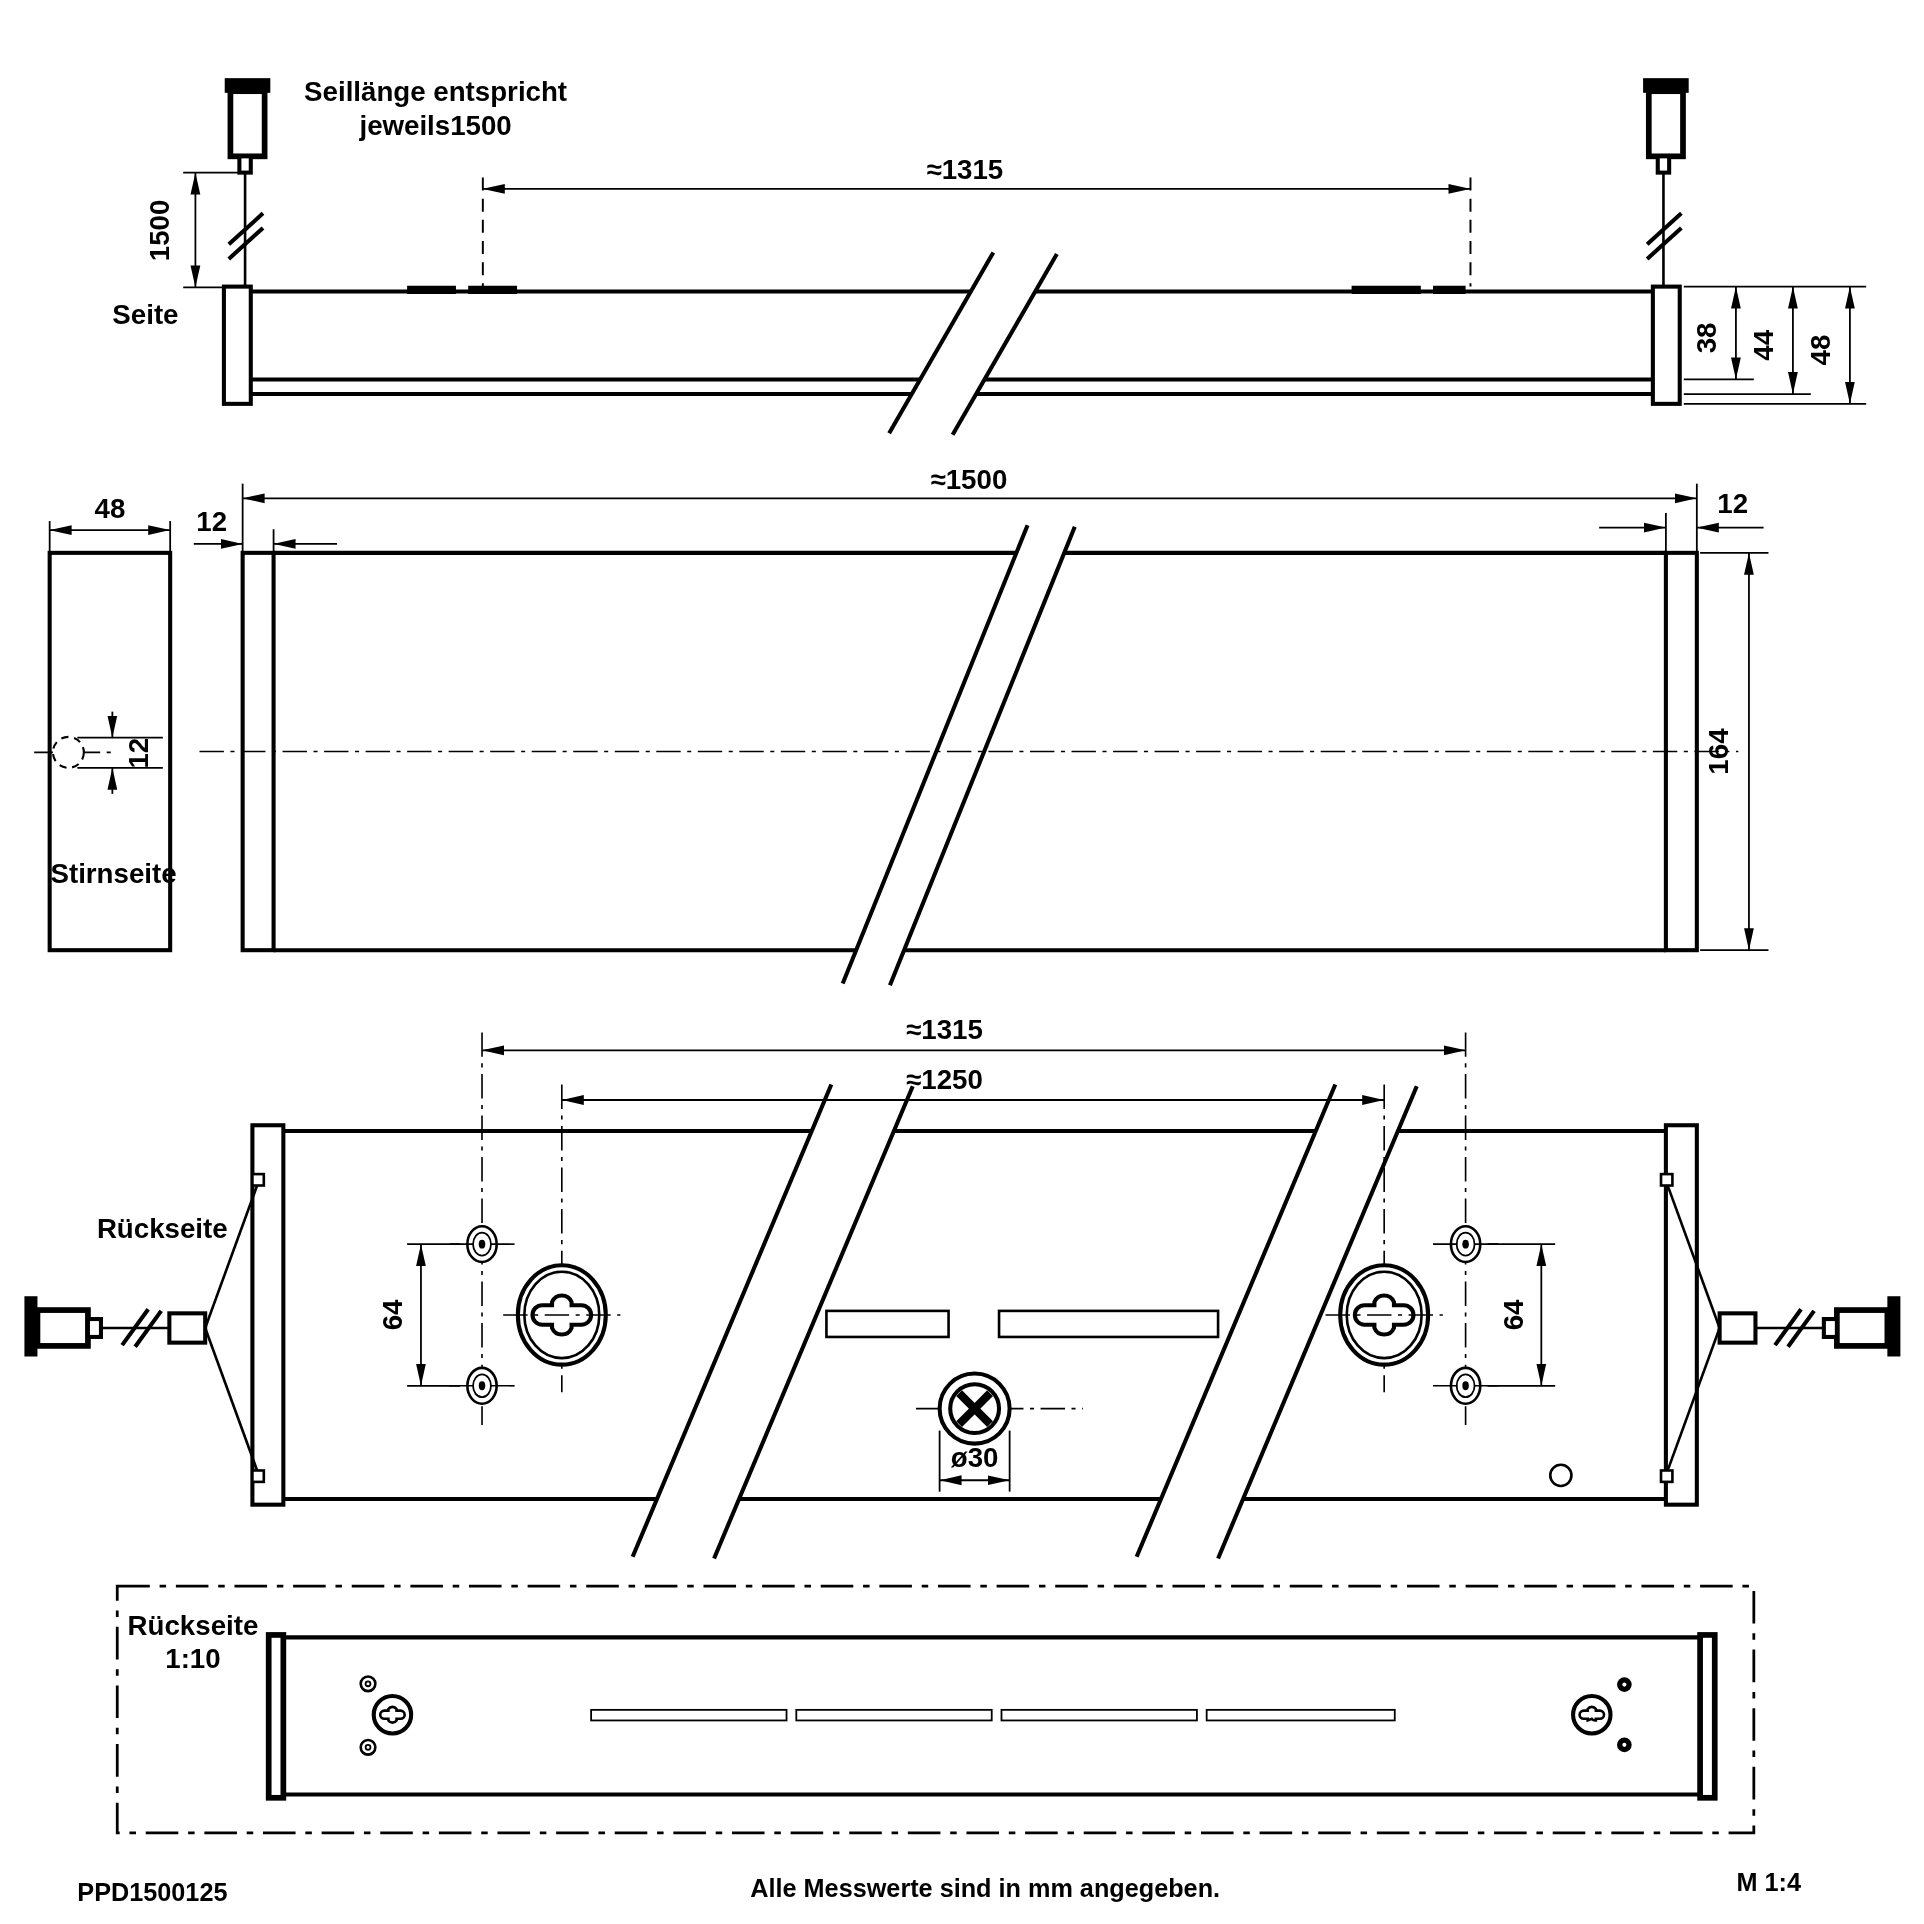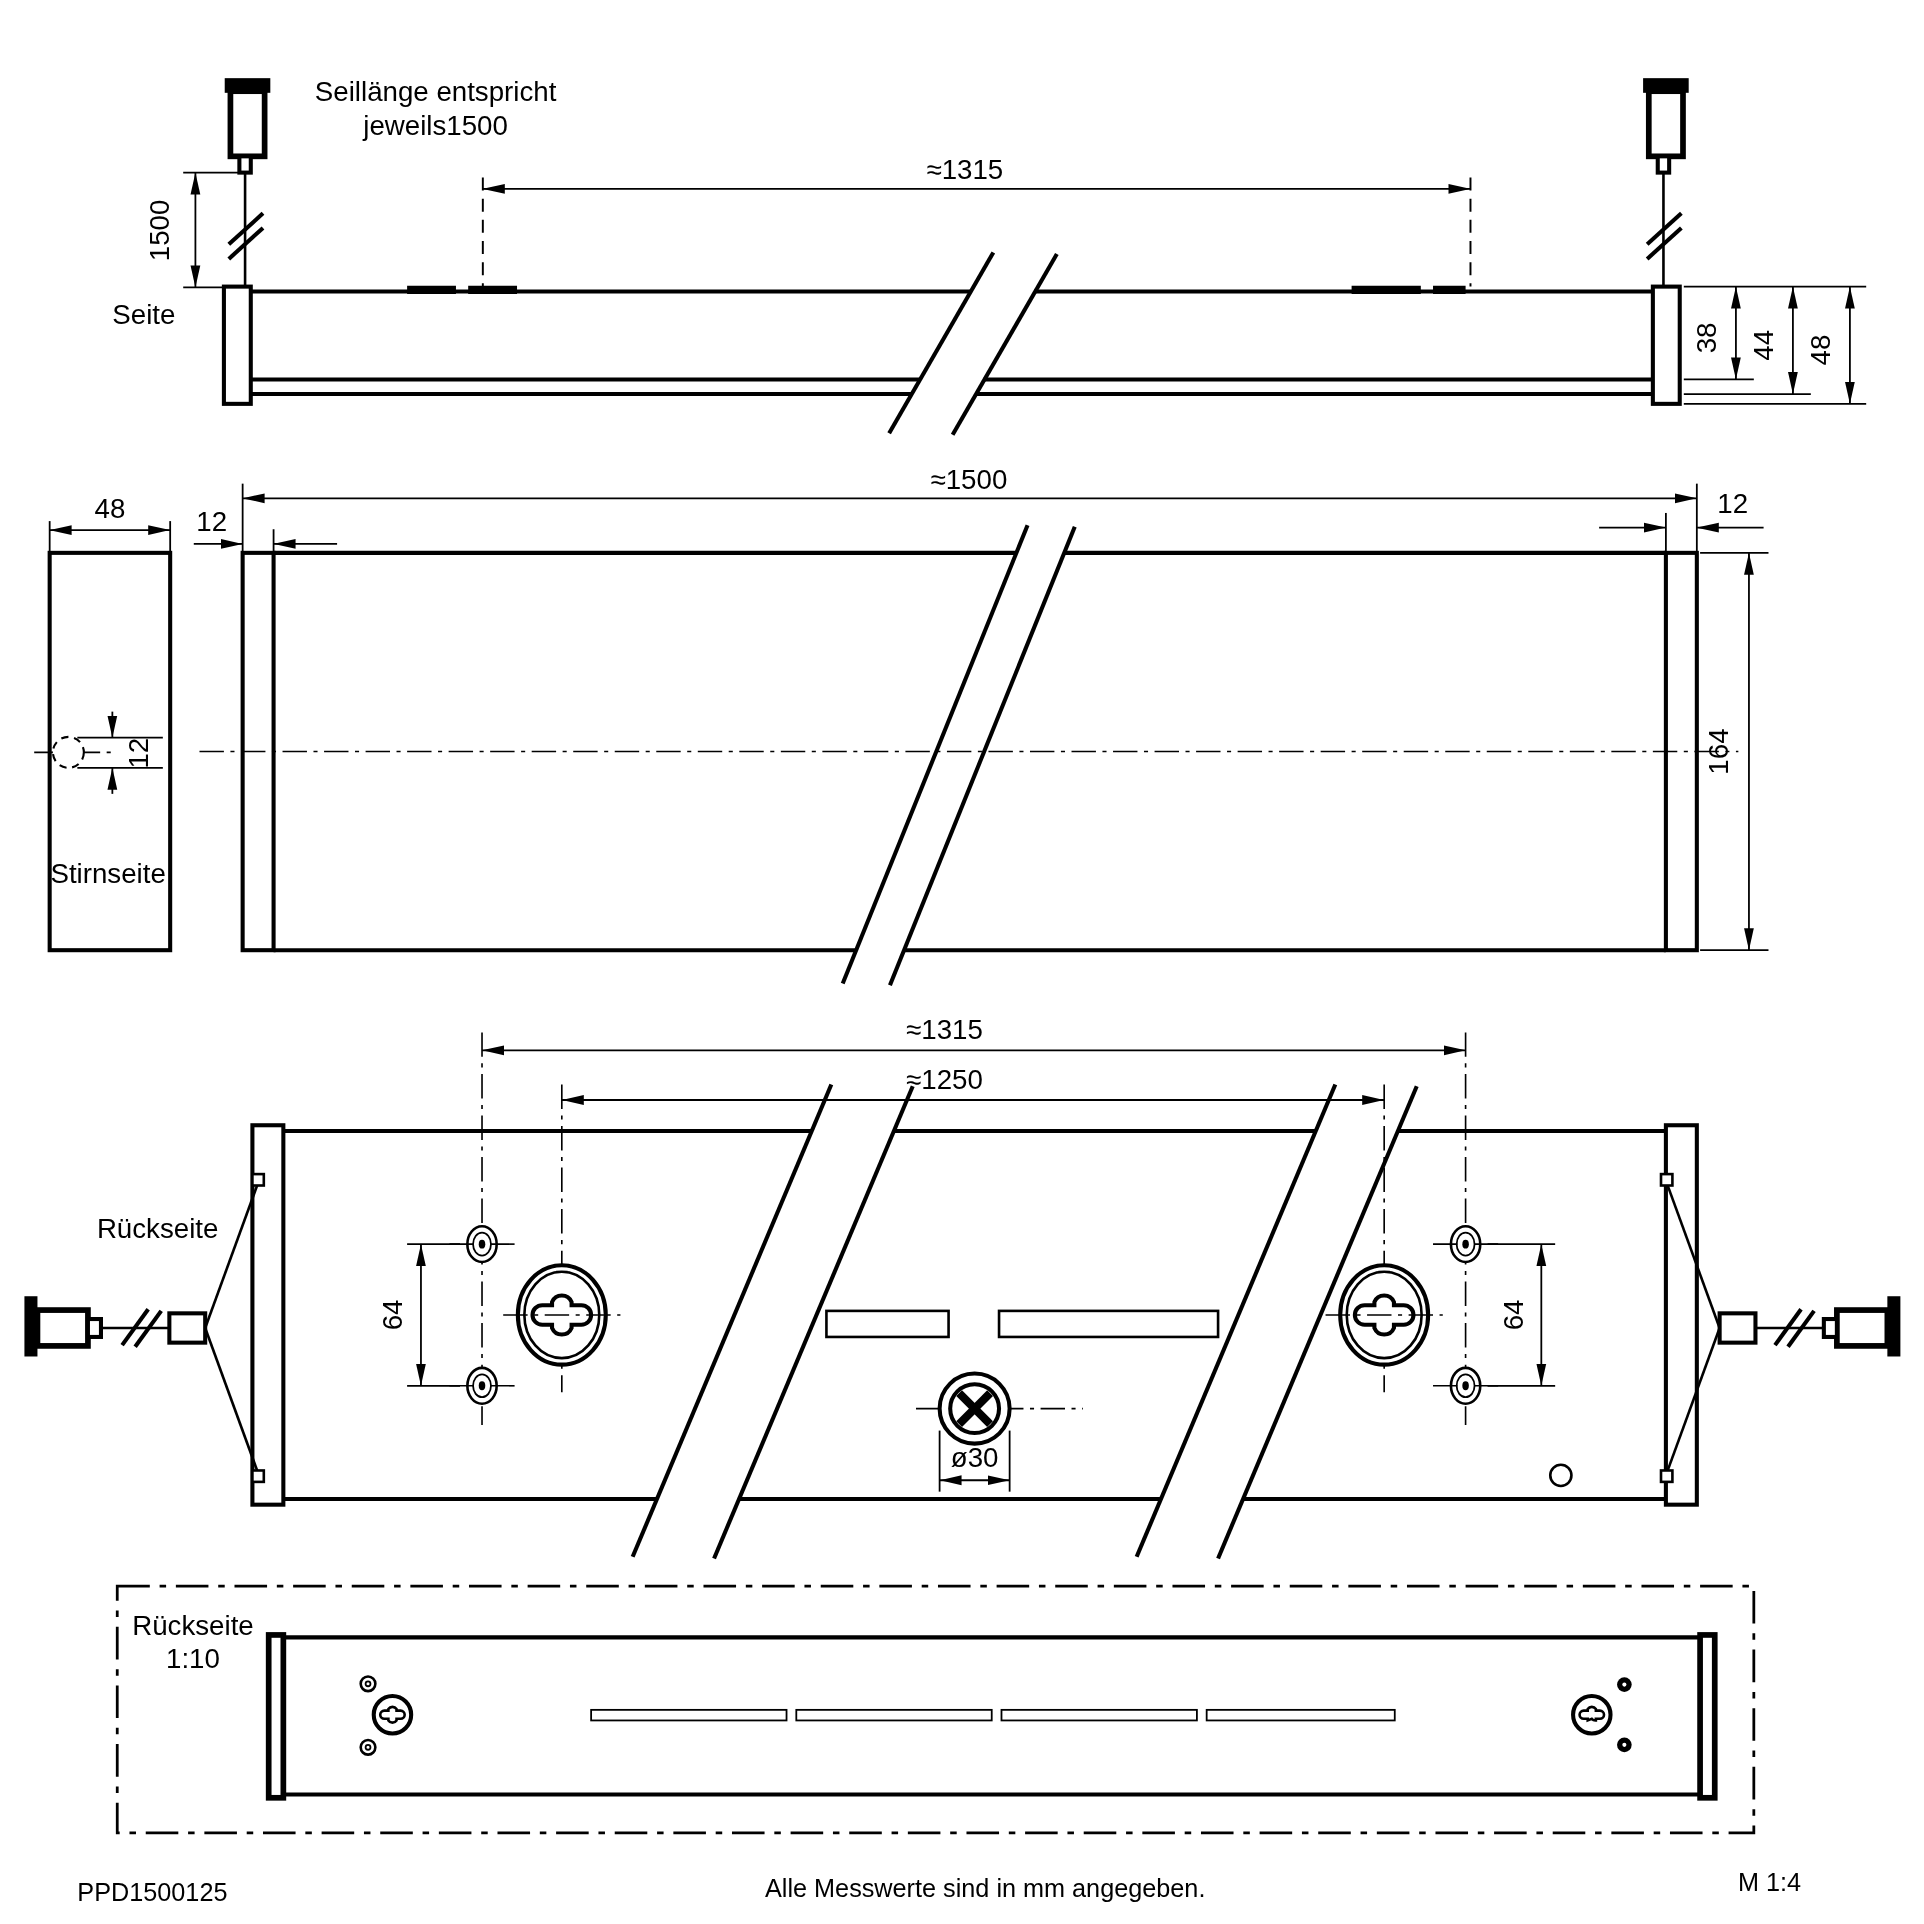--- a/index.html
+++ b/index.html
@@ -1,16 +1,16 @@
 <!DOCTYPE html>
 <html style="font-size:13px"><head>
 <meta charset="utf-8">
 <style>
   html,body{margin:0;padding:0;background:#fff;}
-  .canvas{position:relative;width:1924px;height:1924px;background:#ffffff;overflow:hidden;}
+  .canvas{position:relative;width:1924px;height:1924px;background:#ffffff;overflow:hidden;font-weight:bold;}
   svg{position:absolute;left:0;top:0;}
   .thick{stroke:#000;stroke-width:5;fill:none;stroke-linecap:butt;}
   .thick7{stroke:#000;stroke-width:7;fill:none;}
   .pad{stroke:#000;stroke-width:10;fill:none;}
   .thin{stroke:#000;stroke-width:2.2;fill:none;}
   .med{stroke:#000;stroke-width:3.2;fill:none;}
   .dim{stroke:#000;stroke-width:2.2;fill:none;marker-start:url(#arr);marker-end:url(#arr);}
   .dimend{stroke:#000;stroke-width:2.2;fill:none;marker-end:url(#arr);}
   .cl{stroke:#000;stroke-width:2;fill:none;stroke-dasharray:30 8 5 8;}
   .dash{stroke:#000;stroke-width:2.4;fill:none;stroke-dasharray:16 10;}

